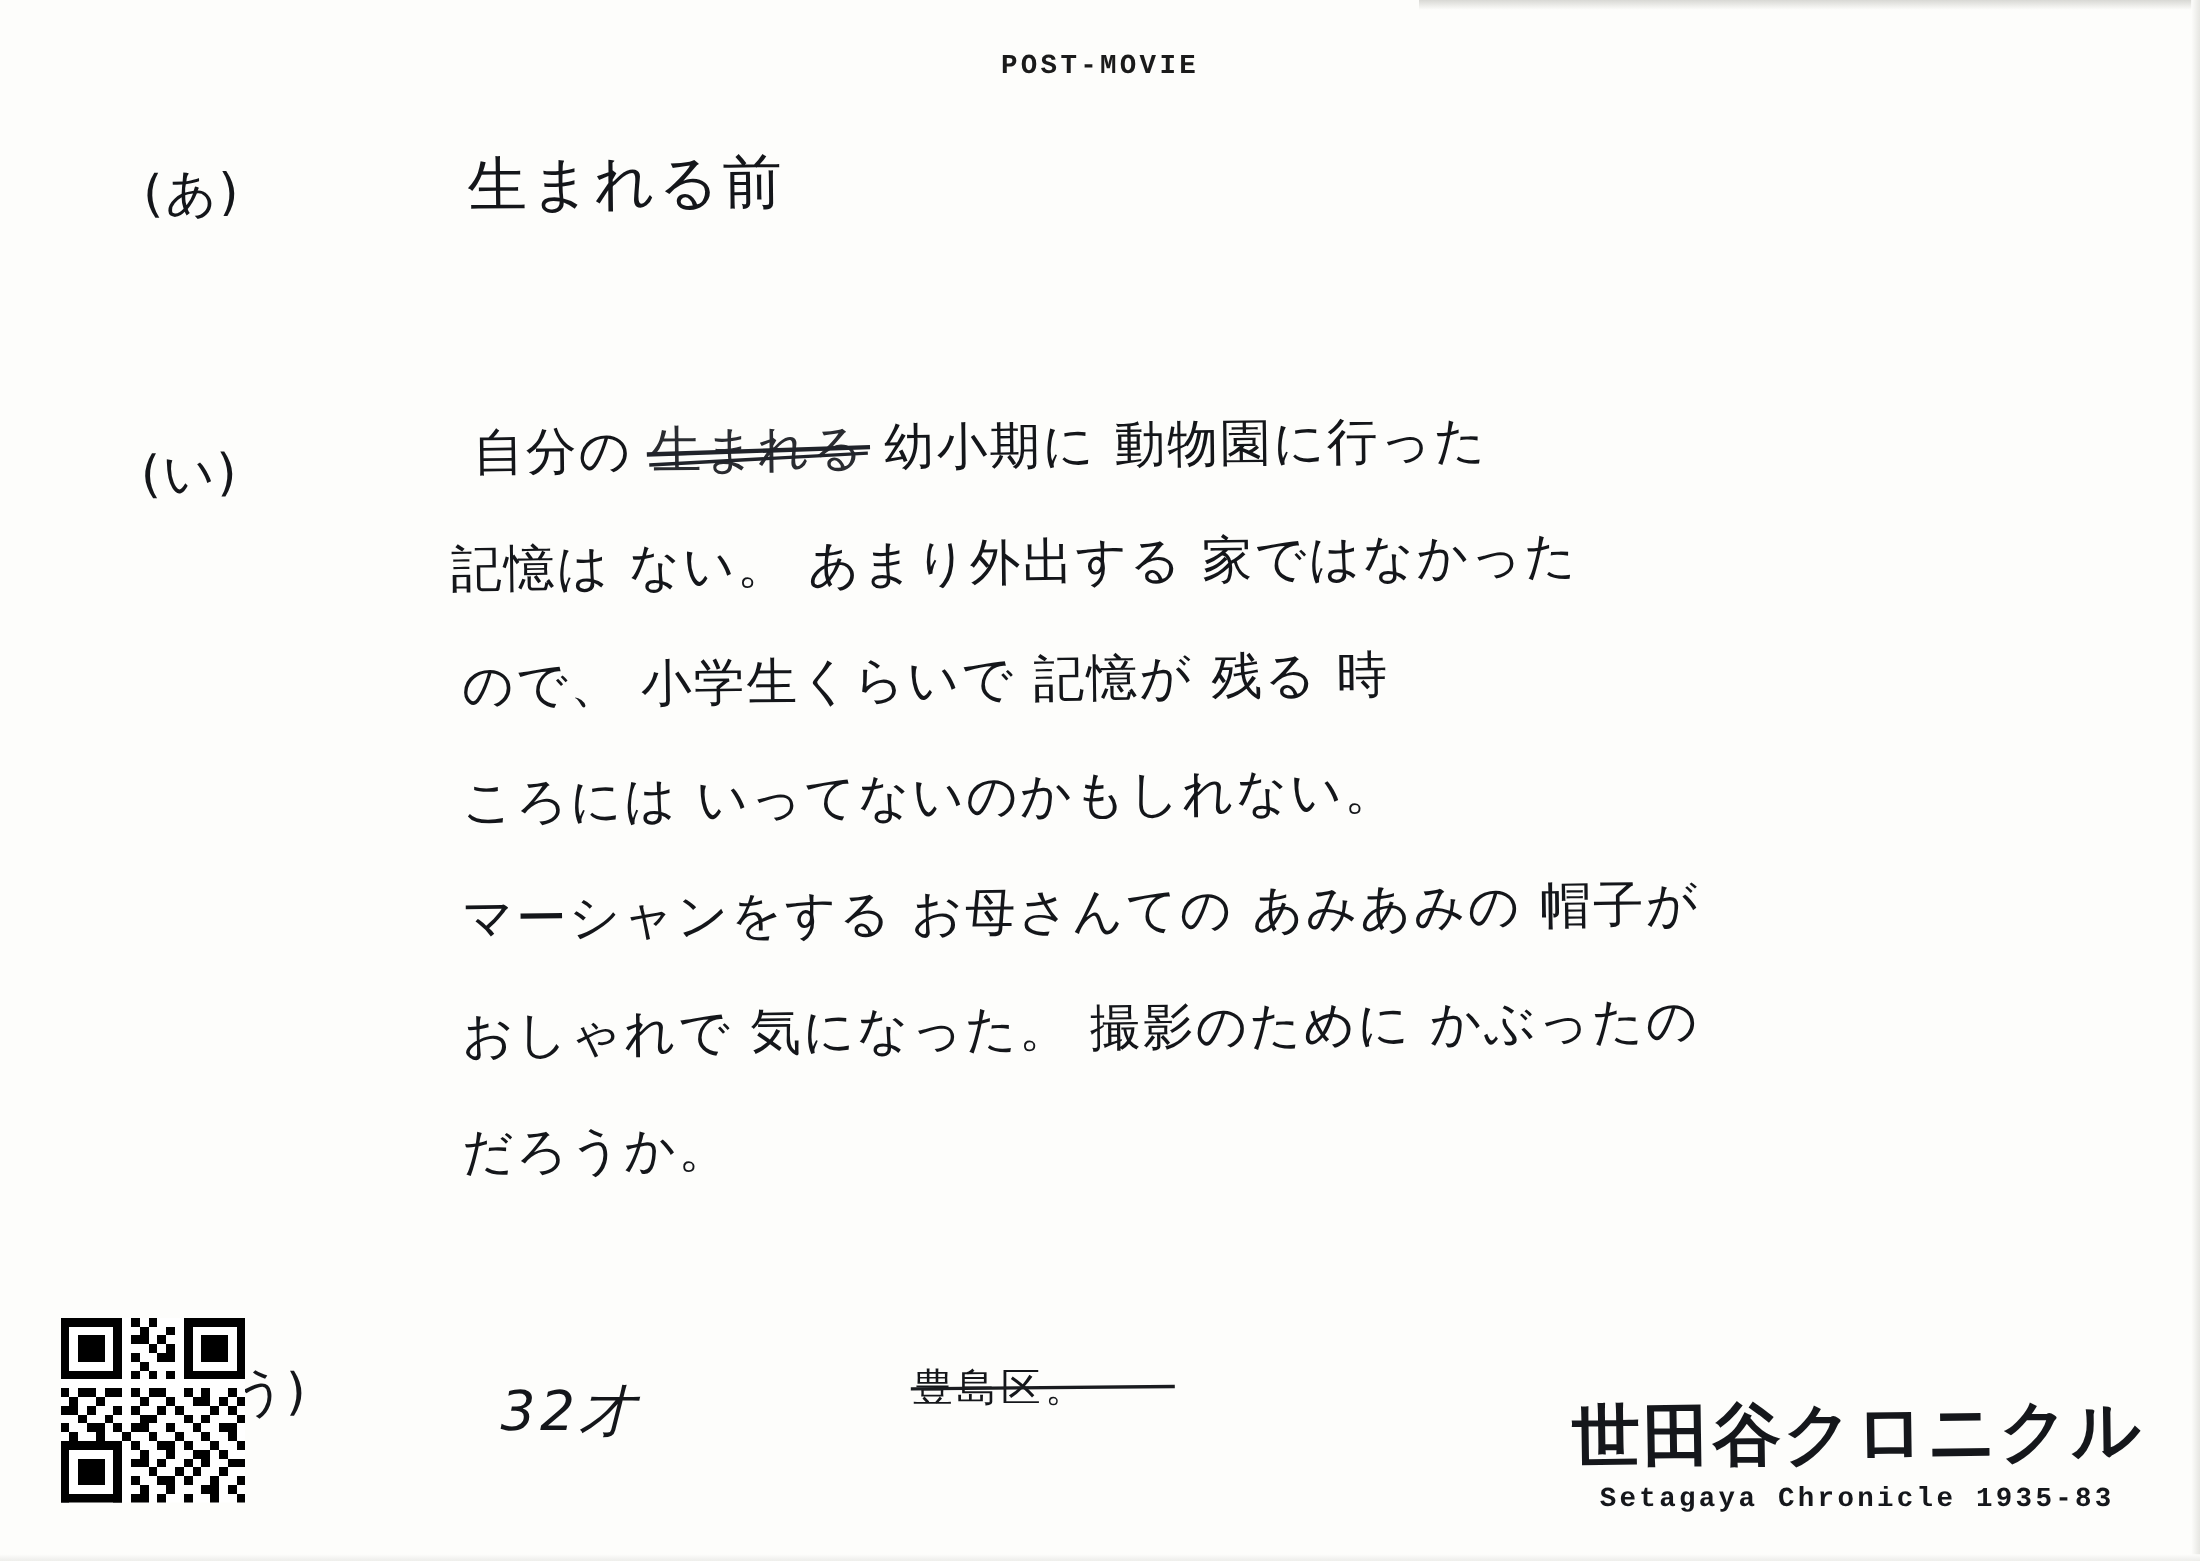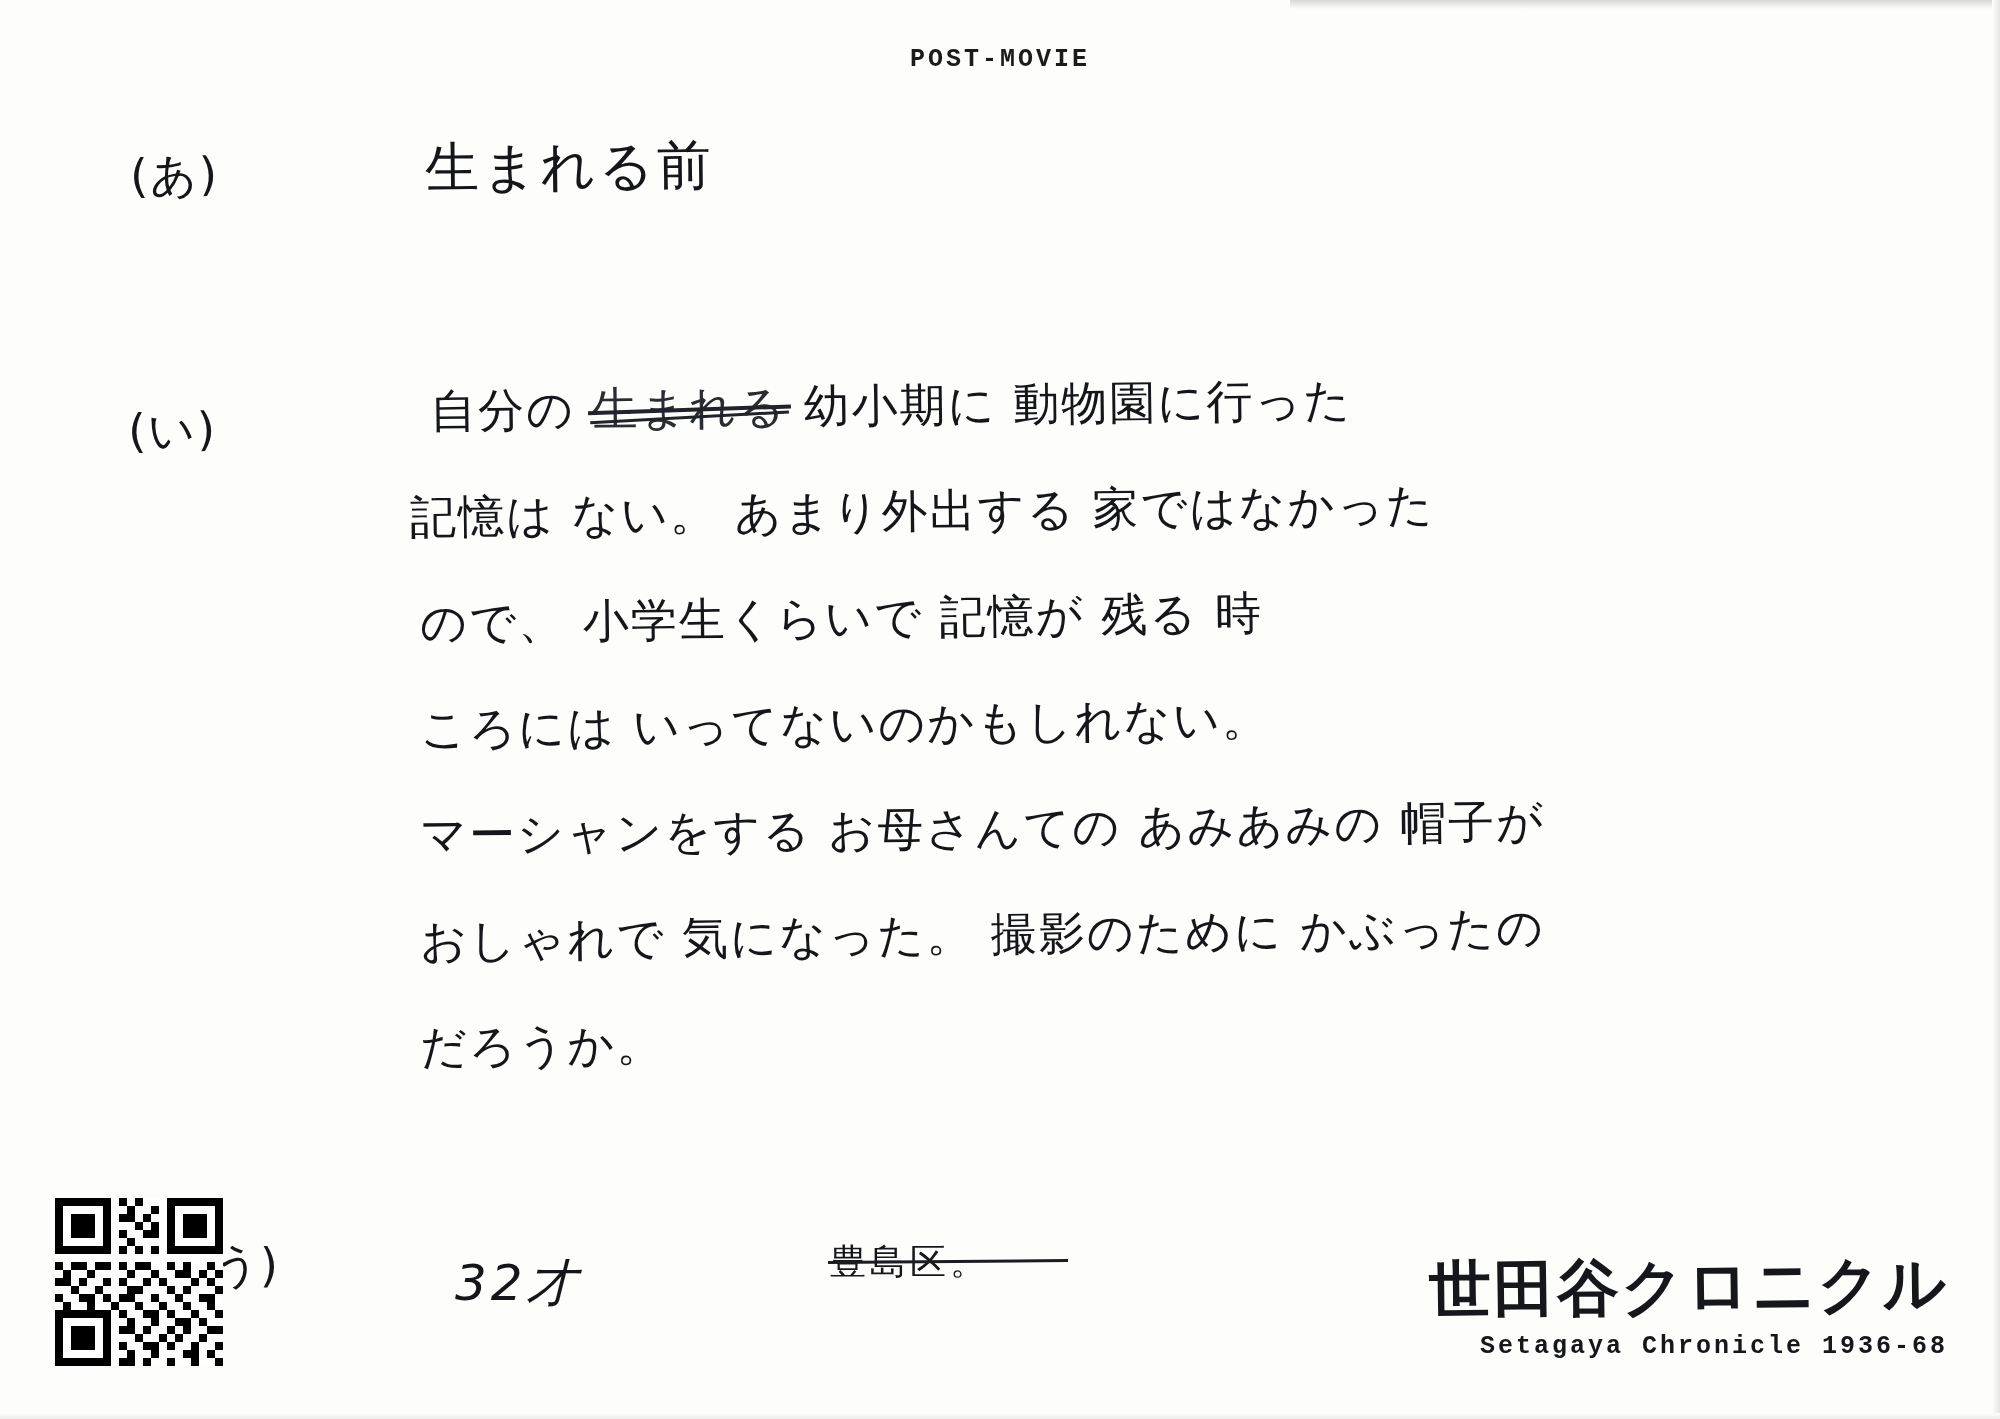--- a/index.html
+++ b/index.html
@@ -134,22 +134,22 @@
     bottom: 53px;
     width: 168px;
     height: 168px;
   }
   .qr svg { display: block; }
 
   
   .logo {
     position: absolute;
     right: 52px;
-    bottom: 58px;
-    text-align: right;
+    bottom: 42px;
+    text-align: center;
   }
   .logo-main {
     font-family: "DejaVu Sans", sans-serif;
     font-size: 62px;
     font-weight: 700;
     letter-spacing: 2px;
     color: #15171b;
     line-height: 1;
     transform: rotate(-0.8deg);
   }
@@ -338,16 +338,16 @@
           <rect x="11" y="20" width="1" height="1"></rect>
         <rect x="14" y="20" width="1" height="1"></rect>
           <rect x="17" y="20" width="1" height="1"></rect>
         <rect x="20" y="20" width="1" height="1"></rect>
       </g>
     </svg>
   </div>
 
   <div class="logo">
     <div class="logo-main">世田谷クロニクル</div>
-    <div class="logo-sub">Setagaya Chronicle 1936-68</div>
+    <div class="logo-sub">Setagaya Chronicle 1935-83</div>
   </div>
 
 </div>
 
 </body></html>

